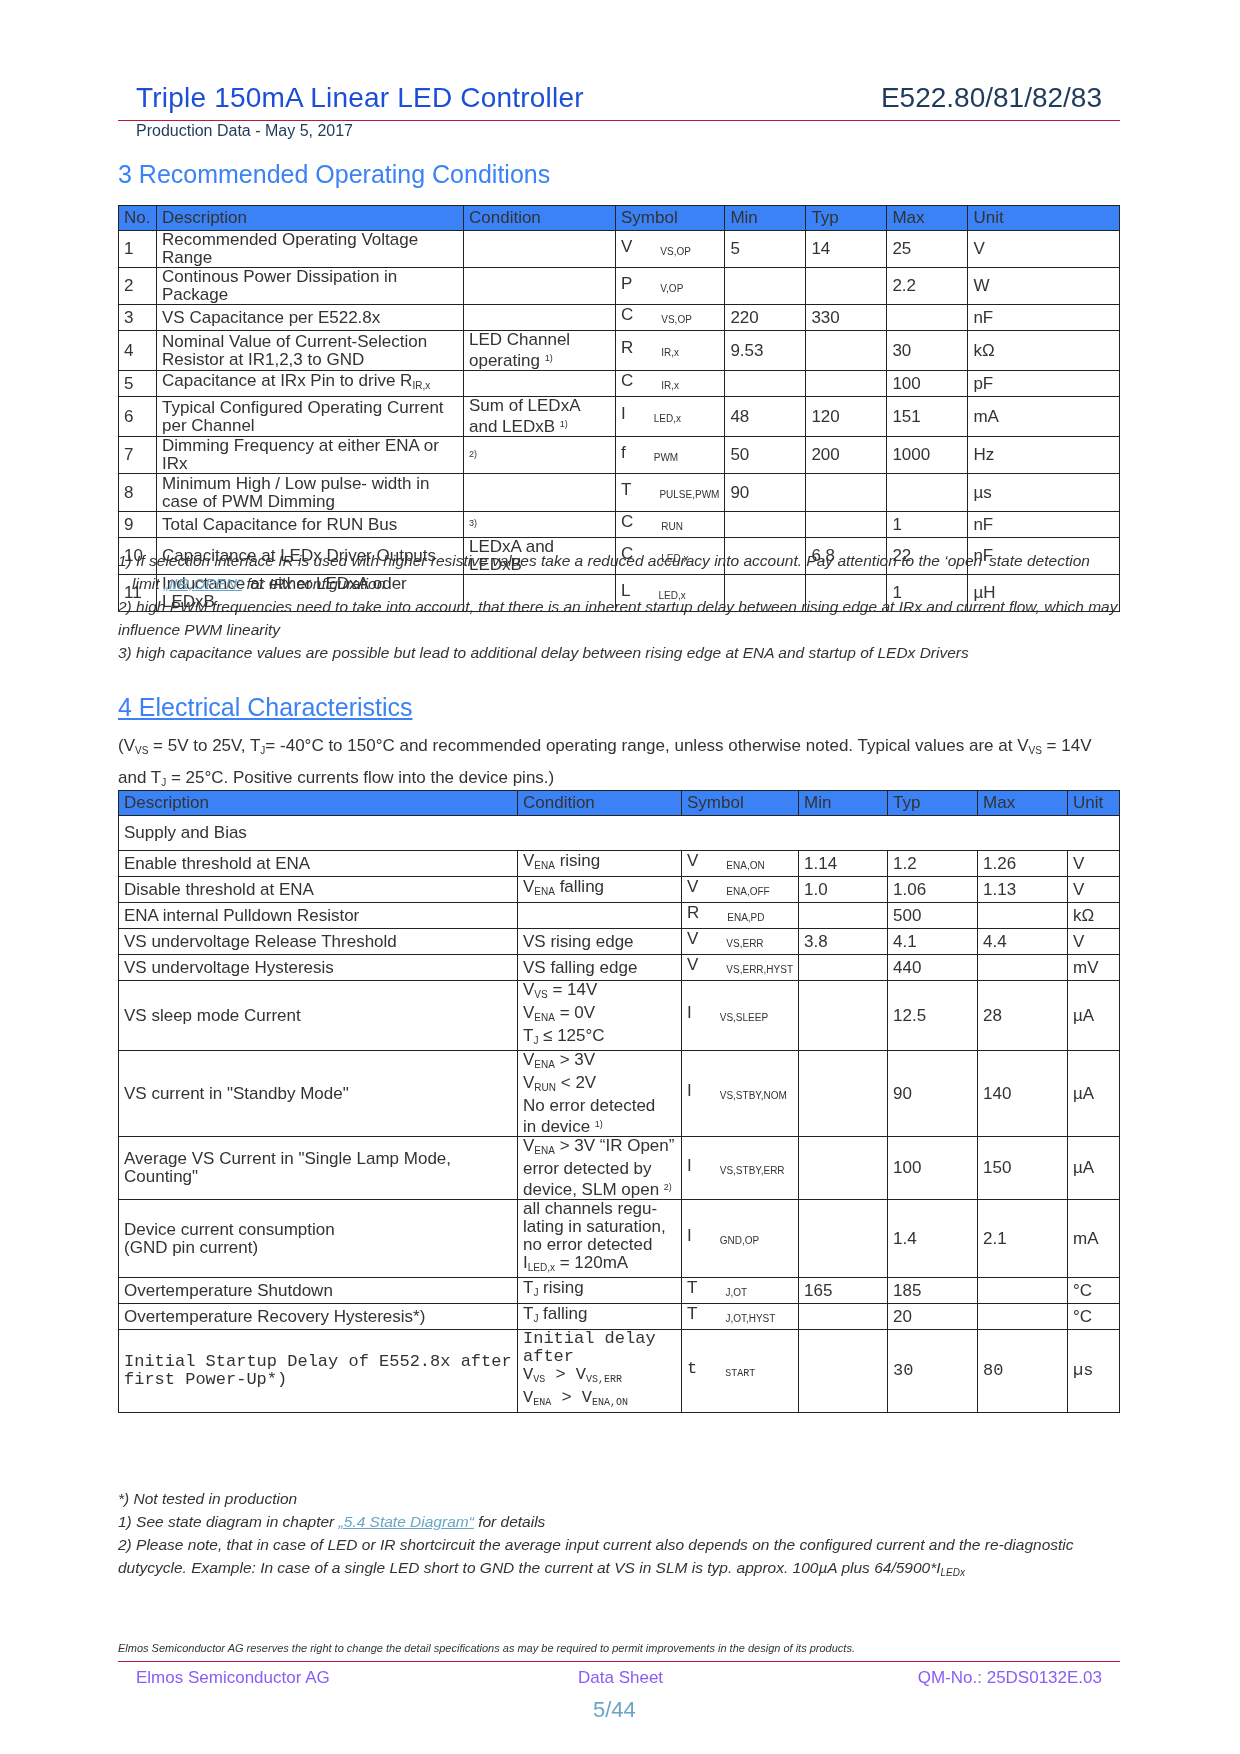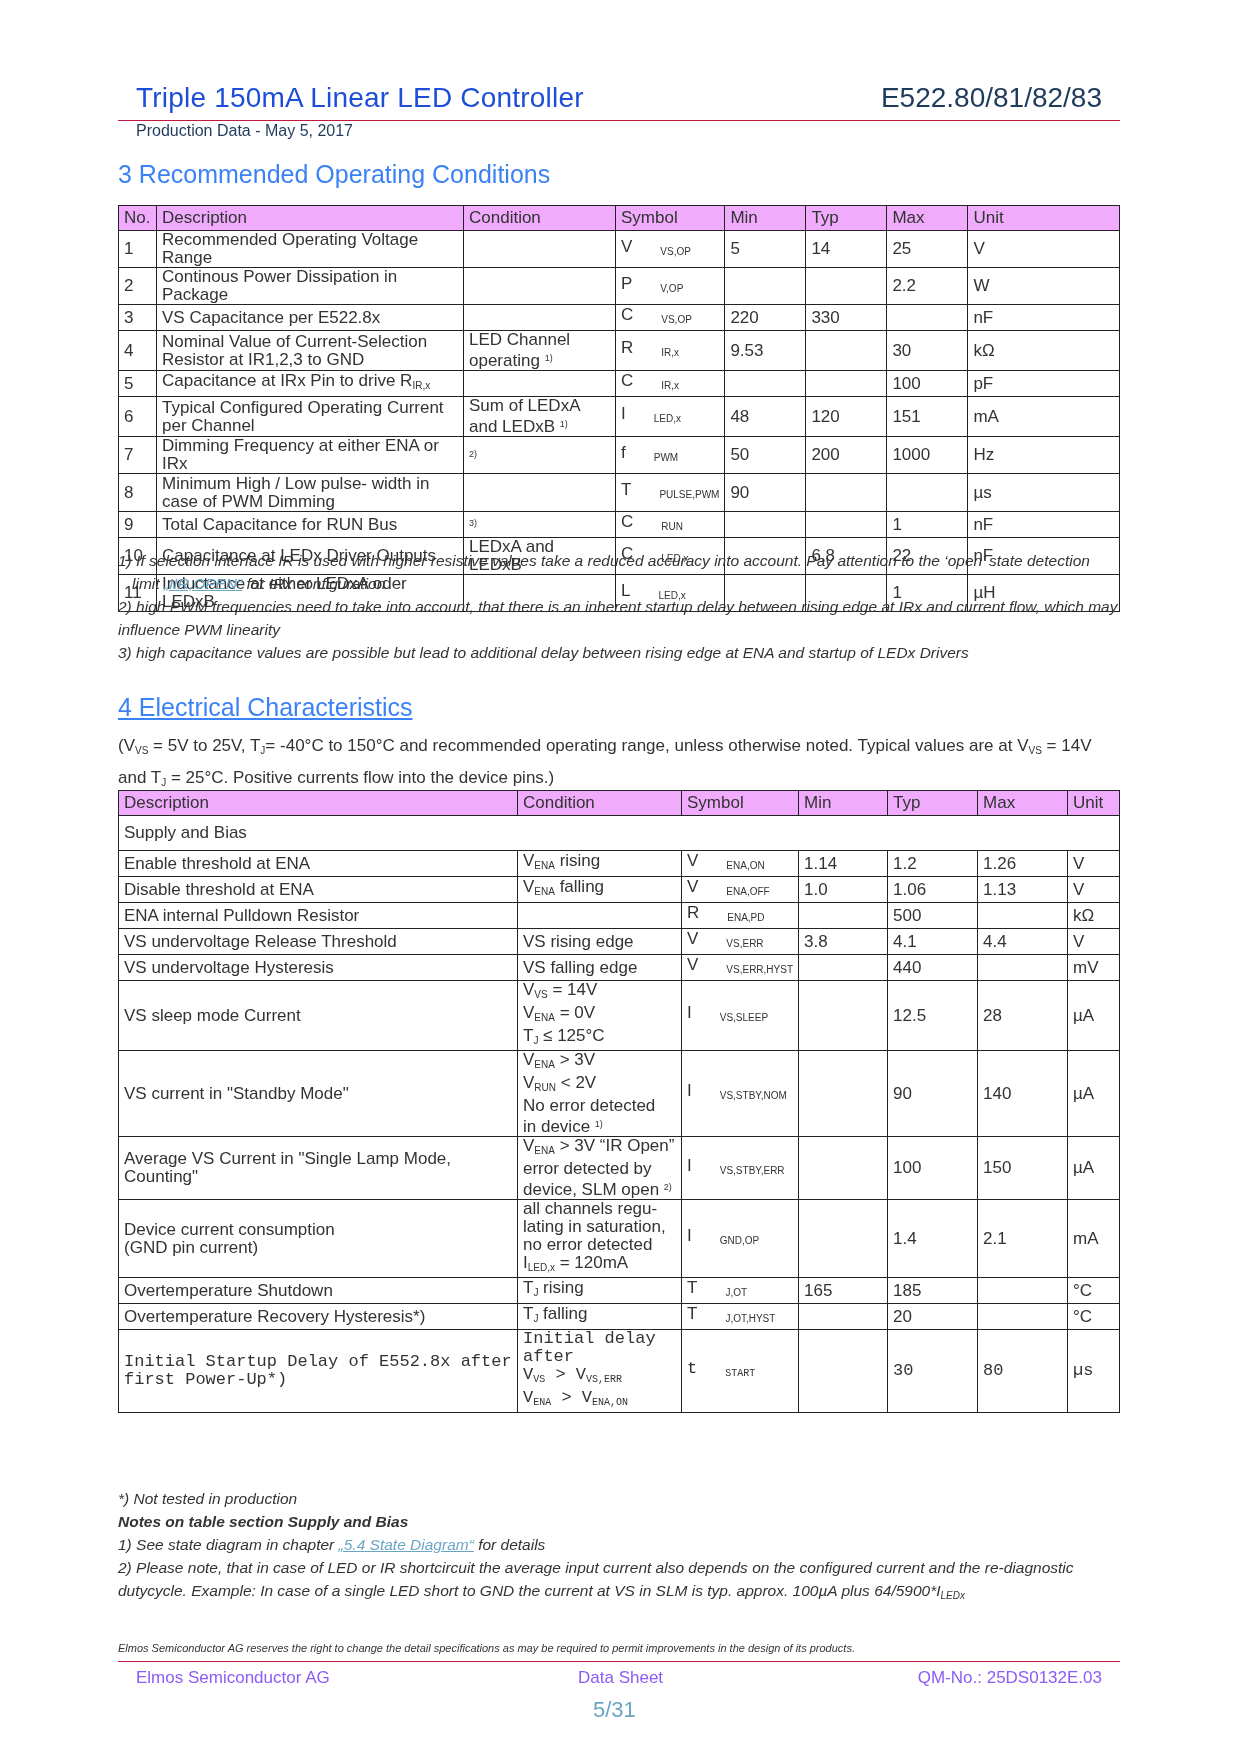--- a/index.html
+++ b/index.html
@@ -5,21 +5,21 @@
   html, body { margin: 0; padding: 0; background: #ffffff; }
   body { width: 1240px; height: 1754px; position: relative; font-family: "Liberation Sans", "DejaVu Sans", sans-serif; color: #2a2a2a; overflow: hidden; }
   .page { position: absolute; left: 118px; width: 1002px; top: 0; }
   .hdr { position: absolute; left: 0; top: 80px; width: 1002px; height: 40px; border-bottom: 1.5px solid #c0173f; }
   .hdr-title { position: absolute; left: 18px; top: 2px; font-size: 28px; color: #1d4ed8; letter-spacing: 0.2px; }
   .hdr-part { position: absolute; right: 18px; top: 2px; font-size: 28px; color: #1f3b5c; }
   .hdr-sub { position: absolute; left: 18px; top: 122px; font-size: 16px; color: #1f3b5c; }
   h2 { position: absolute; left: 0; margin: 0; font-weight: normal; font-size: 25px; color: #3b82f6; }
   table { position: absolute; left: 0; width: 1002px; border-collapse: collapse; font-size: 17px; color: #333; }
   th, td { border: 1.3px solid #222; padding: 0 5px; text-align: left; vertical-align: middle; font-weight: normal; line-height: 18px; }
-  th { background: #f0abfc; height: 24px; }
+  th { background: #3b82f6; height: 24px; }
   td.sym sub { font-size: 10px; vertical-align: -3px; margin-left: 28px; }
   sub { font-size: 10px; vertical-align: -3px; }
   sup { font-size: 9px; vertical-align: 5px; }
   .notes { position: absolute; left: 0; width: 1002px; font-style: italic; font-size: 15.5px; color: #333; line-height: 23px; }
   .notes p { margin: 0; }
   .indent { padding-left: 14px; }
   a.link { color: #6aa6c4; text-decoration: underline; }
   .intro { position: absolute; left: 0; width: 1002px; font-size: 17px; color: #333; line-height: 27px; }
   .disclaimer { position: absolute; left: 0; top: 1642px; font-size: 11px; font-style: italic; color: #333; }
   .ftr { position: absolute; left: 0; top: 1661px; width: 1002px; border-top: 1.5px solid #c0173f; height: 28px; font-size: 17px; color: #8b5cf6; }
@@ -356,25 +356,24 @@
           <td></td>
           <td>30</td>
           <td>80</td>
           <td>µs</td>
         </tr>
       </tbody>
   </table>
 
   <div class="notes" style="top:1487px;">
     <p>*) Not tested in production</p>
-    <p style="font-weight:bold;">Notes on table section Supply and Bias</p>
     <p><span>1) See state diagram in chapter </span><a class="link">„5.4 State Diagram“</a><span> for details</span></p>
     <p><span>2) Please note, that in case of LED or IR shortcircuit the average input current also depends on the configured current and the re-diagnostic dutycycle. Example: In case of a single LED short to GND the current at VS in SLM is typ. approx. 100µA plus 64/5900*I</span><sub>LEDx</sub></p>
   </div>
 
   <div class="disclaimer">Elmos Semiconductor AG reserves the right to change the detail specifications as may be required to permit improvements in the design of its products.</div>
   <div class="ftr">
     <span class="l">Elmos Semiconductor AG</span>
     <span class="c">Data Sheet</span>
     <span class="r">QM-No.: 25DS0132E.03</span>
   </div>
-  <div class="pg">5/31</div>
+  <div class="pg">5/44</div>
 </div>
 
 </body></html>

